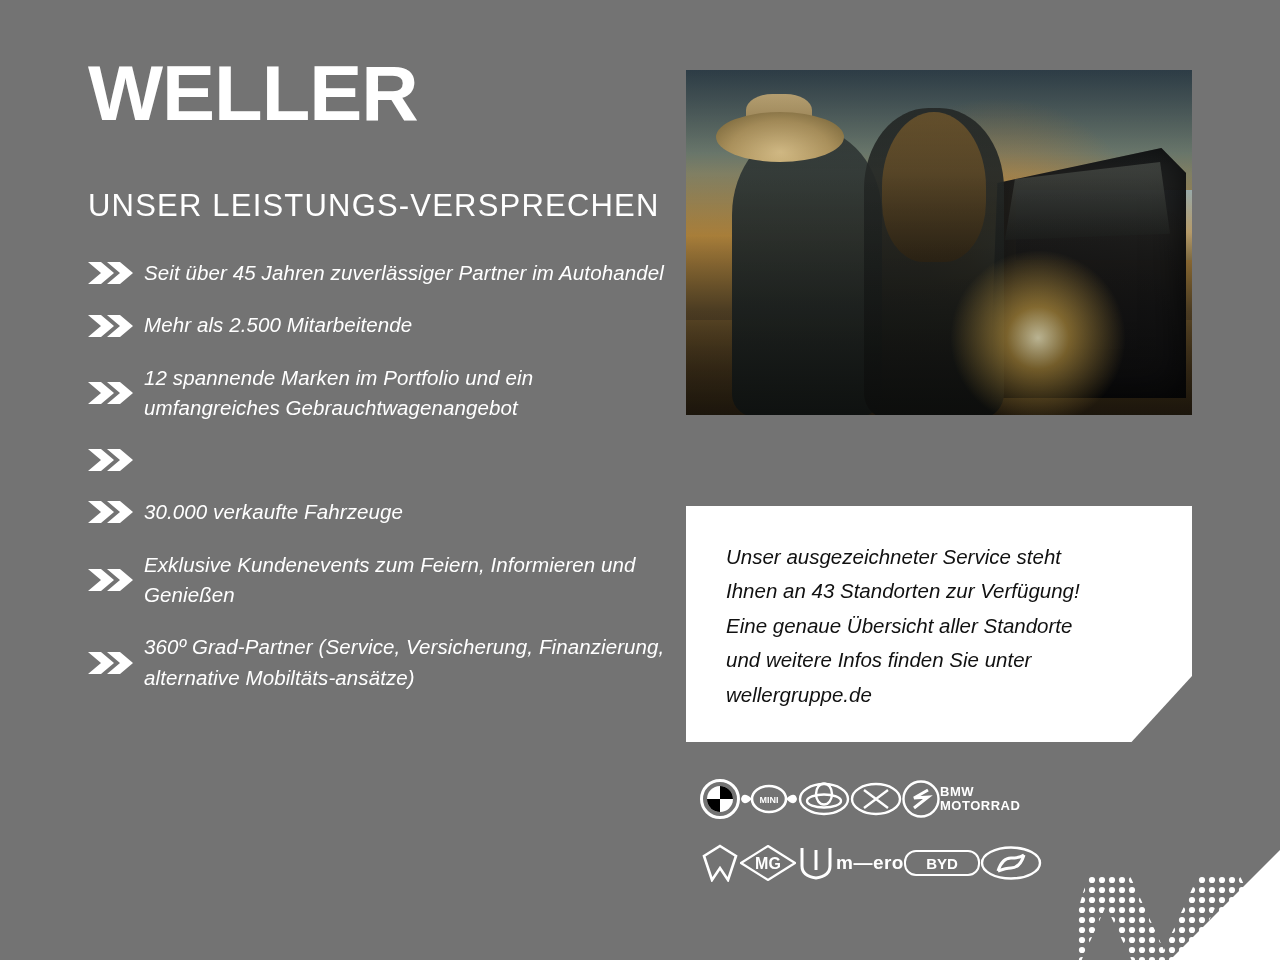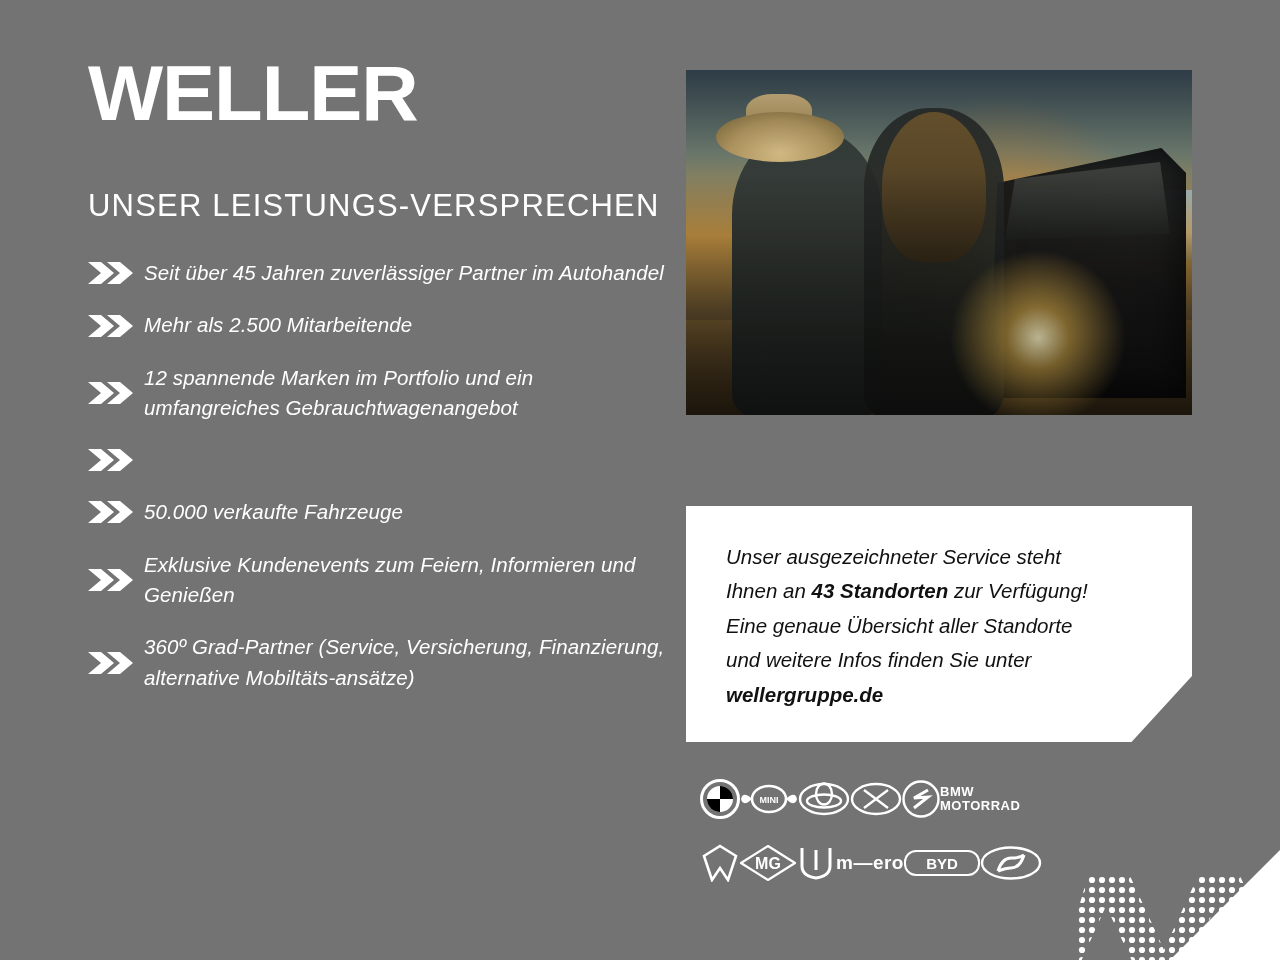--- a/index.html
+++ b/index.html
@@ -189,21 +189,21 @@
     min-height: 236px;
   }
   .info-text {
     font-size: 20.5px;
     line-height: 1.68;
     font-style: italic;
     font-weight: 500;
     color: #111111;
     margin: 0;
   }
-  .info-text b { font-weight: bold; }
+  .info-text b { font-weight: normal; }
 
   
   .brands {
     position: absolute;
     left: 700px;
     top: 778px;
     width: 500px;
   }
   .brand-row {
     display: flex;
@@ -291,21 +291,21 @@
         </span>
       </li>
 
       <li class="bullet">
         <span class="chevrons">
           <svg width="46" height="22" viewBox="0 0 46 22" aria-hidden="true">
             <polygon points="0,0 13,0 26,11 13,22 0,22 13,11" fill="#ffffff"></polygon>
             <polygon points="19,0 32,0 45,11 32,22 19,22 32,11" fill="#ffffff"></polygon>
           </svg>
         </span>
-        <span class="bullet-text">50.000 verkaufte Fahrzeuge</span>
+        <span class="bullet-text">30.000 verkaufte Fahrzeuge</span>
       </li>
 
       <li class="bullet">
         <span class="chevrons">
           <svg width="46" height="22" viewBox="0 0 46 22" aria-hidden="true">
             <polygon points="0,0 13,0 26,11 13,22 0,22 13,11" fill="#ffffff"></polygon>
             <polygon points="19,0 32,0 45,11 32,22 19,22 32,11" fill="#ffffff"></polygon>
           </svg>
         </span>
         <span class="bullet-text">Exklusive Kundenevents zum Feiern, Informieren und Genießen</span>

